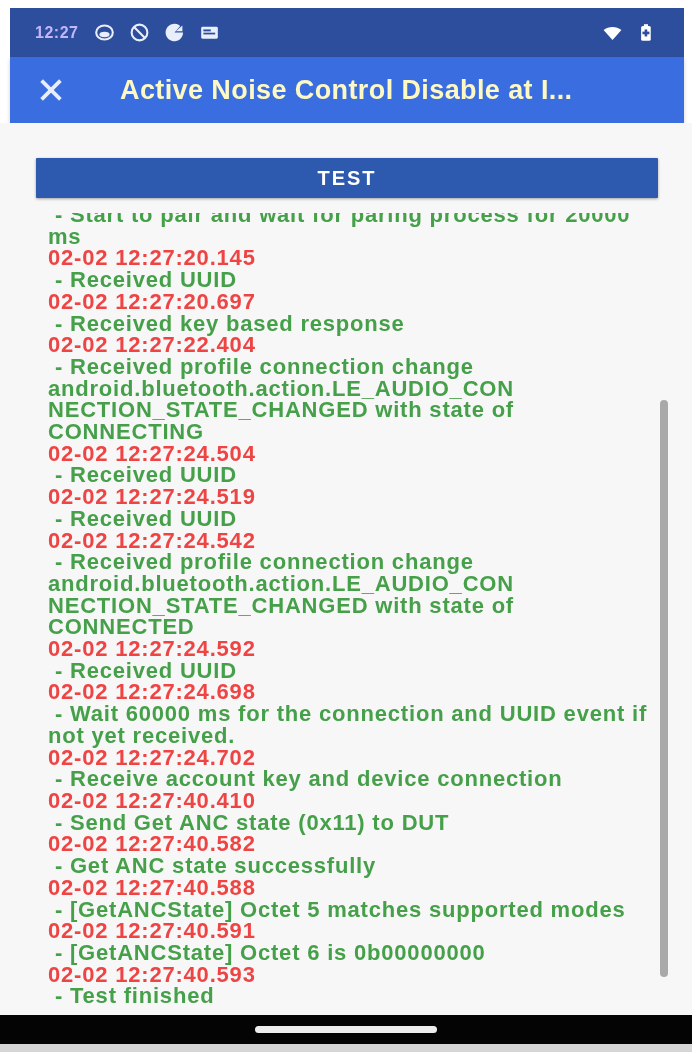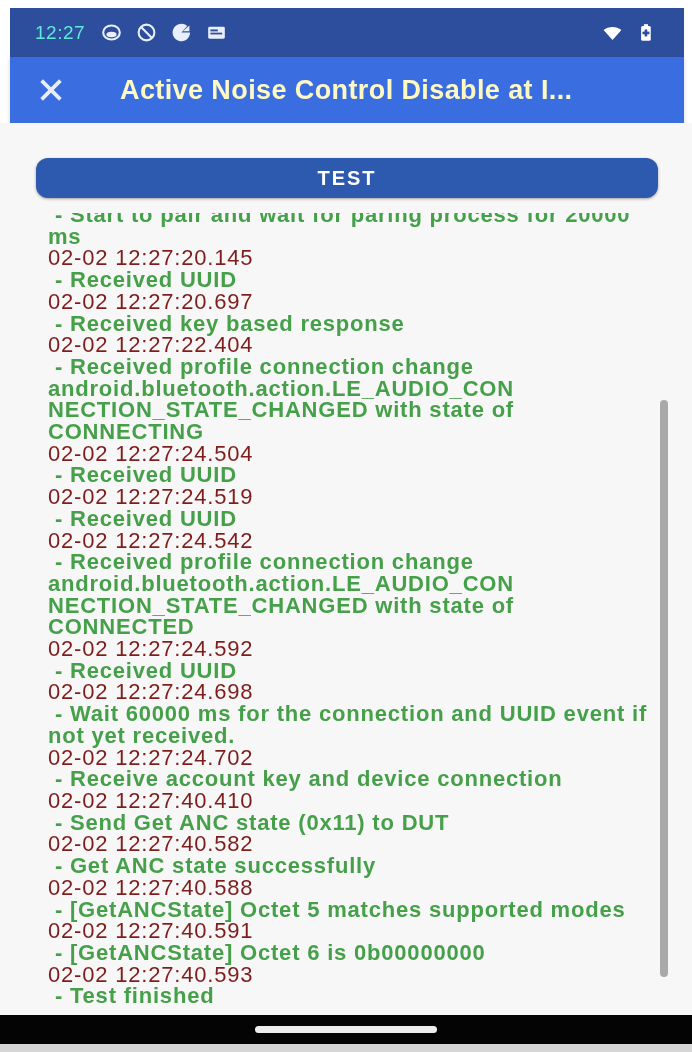--- a/index.html
+++ b/index.html
@@ -11,21 +11,21 @@
 
   
   .screen-top { position:absolute; left:10px; top:8px; width:674px; }
 
   .status-bar {
     height:49px; background:#2d4e9d;
     display:flex; align-items:center;
     padding:0 28px 0 25px; box-sizing:border-box;
   }
   .status-time {
-    color:#5eead4; font-size:19px; font-weight:normal; letter-spacing:0.5px;
+    color:#c4b5fd; font-size:16px; font-weight:bold; letter-spacing:0.5px;
     margin-right:16px;
   }
   .sicon { width:21px; height:21px; display:inline-block; margin-right:14px; flex:none; }
   .sicon svg { width:100%; height:100%; display:block; }
   .flex-spacer { flex:1; }
   .sicon.right { margin-right:0; margin-left:12px; }
 
   .app-bar {
     height:66px; background:#3a6de0;
     display:flex; align-items:center;
@@ -42,39 +42,39 @@
     white-space:nowrap; overflow:hidden;
   }
 
   
   .content {
     position:absolute; left:0; top:123px; width:692px; height:892px;
     background:#f7f7f7;
   }
   .test-button {
     position:absolute; left:36px; top:35px; width:622px; height:40px;
-    background:#2d59af; color:#ffffff; border:none; border-radius:12px;
+    background:#2d59af; color:#ffffff; border:none; border-radius:1px;
     font-family:"Liberation Sans", sans-serif;
     font-size:20px; font-weight:bold; letter-spacing:2px;
     box-shadow:0 1px 3px rgba(0,0,0,0.35);
     z-index:2; cursor:pointer;
   }
   .log-viewport {
     position:absolute; left:0; top:90px; width:692px; height:817px;
     overflow:hidden;
     margin-left:12px;
   }
   .log-content {
     margin-top:-9px;
     padding:0 18px 0 36px;
     font-size:22px; line-height:21.7px; letter-spacing:0.8px;
     white-space:pre;
   }
   .log-line.msg { color:#45a049; font-weight:bold; }
-  .log-line.ts  { color:#7f1d1d; font-weight:normal; }
+  .log-line.ts  { color:#ef4444; font-weight:bold; }
 
   .scrollbar {
     position:absolute; left:660px; top:400px; width:8px; height:577px;
     background:#a9a9a9; border-radius:4px; z-index:3;
   }
 
   
   .nav-bar {
     position:absolute; left:0; bottom:8px; width:692px; height:29px;
     background:#040404;

